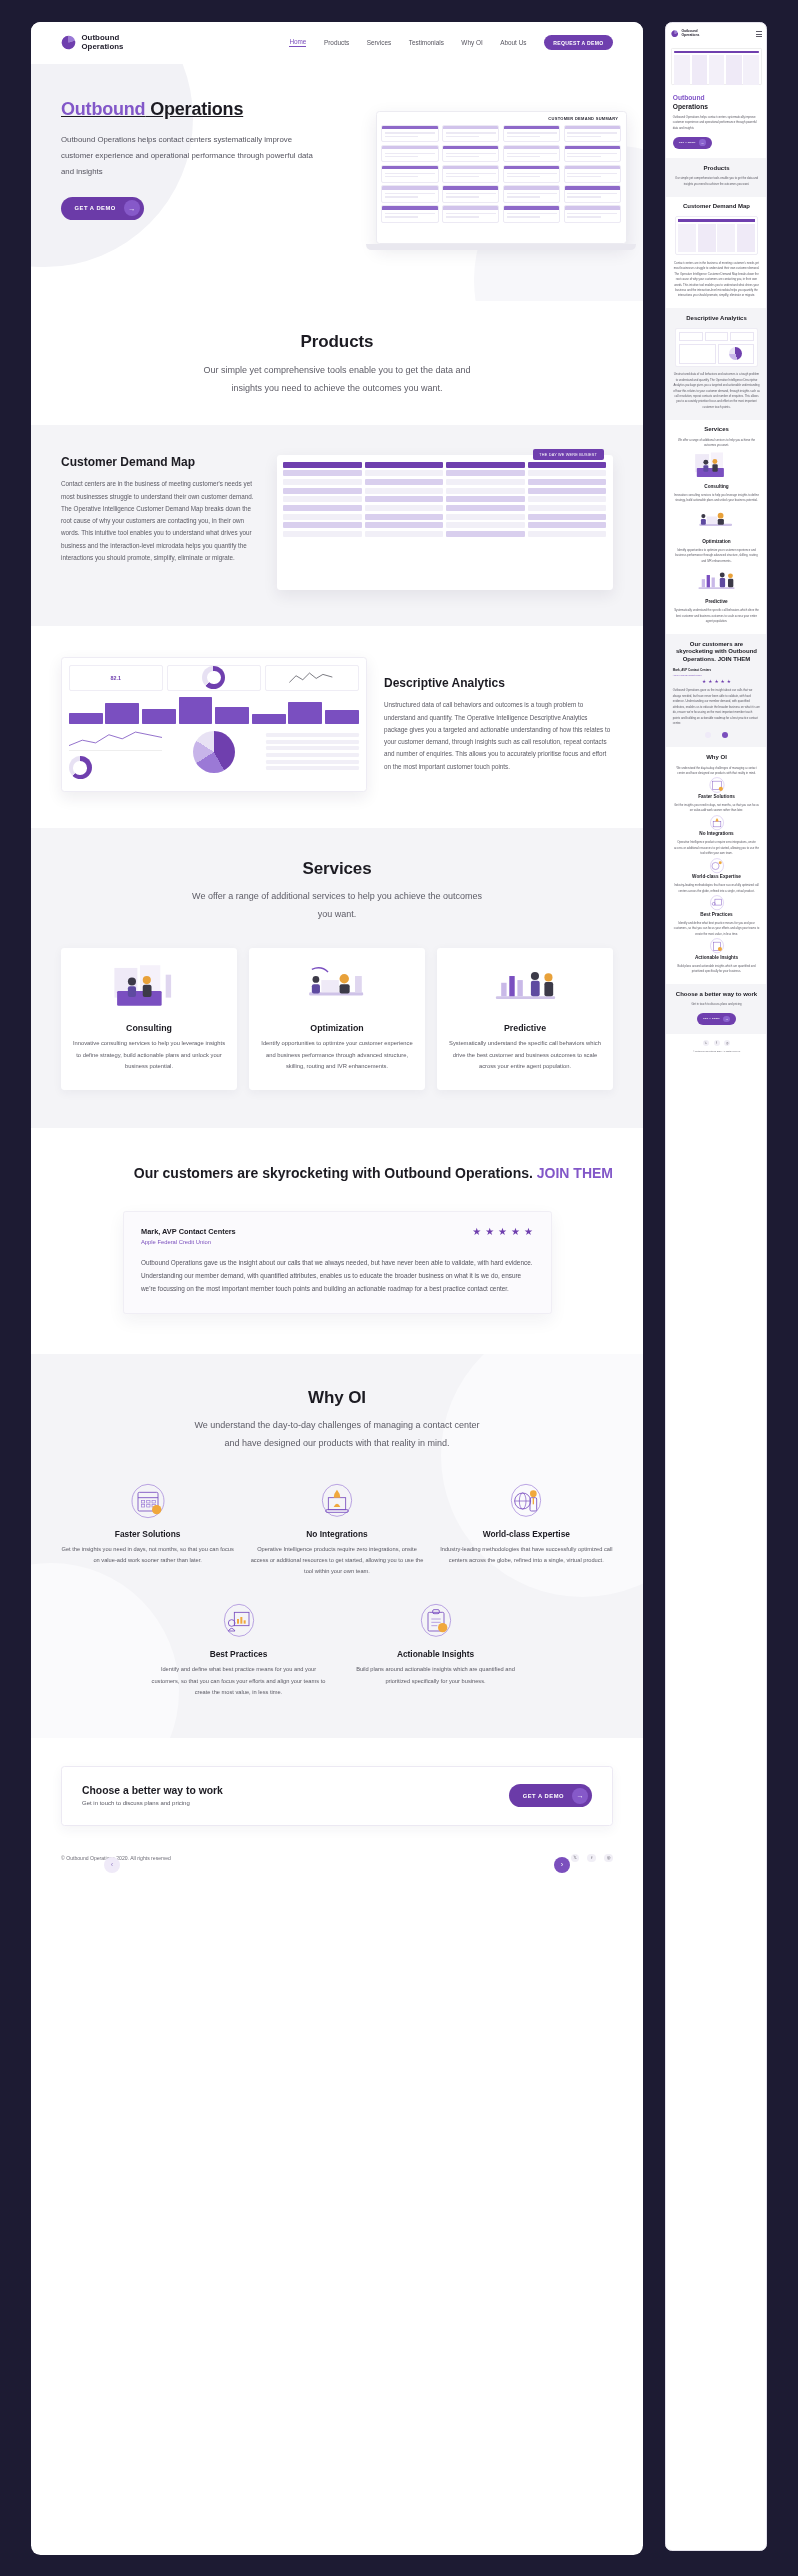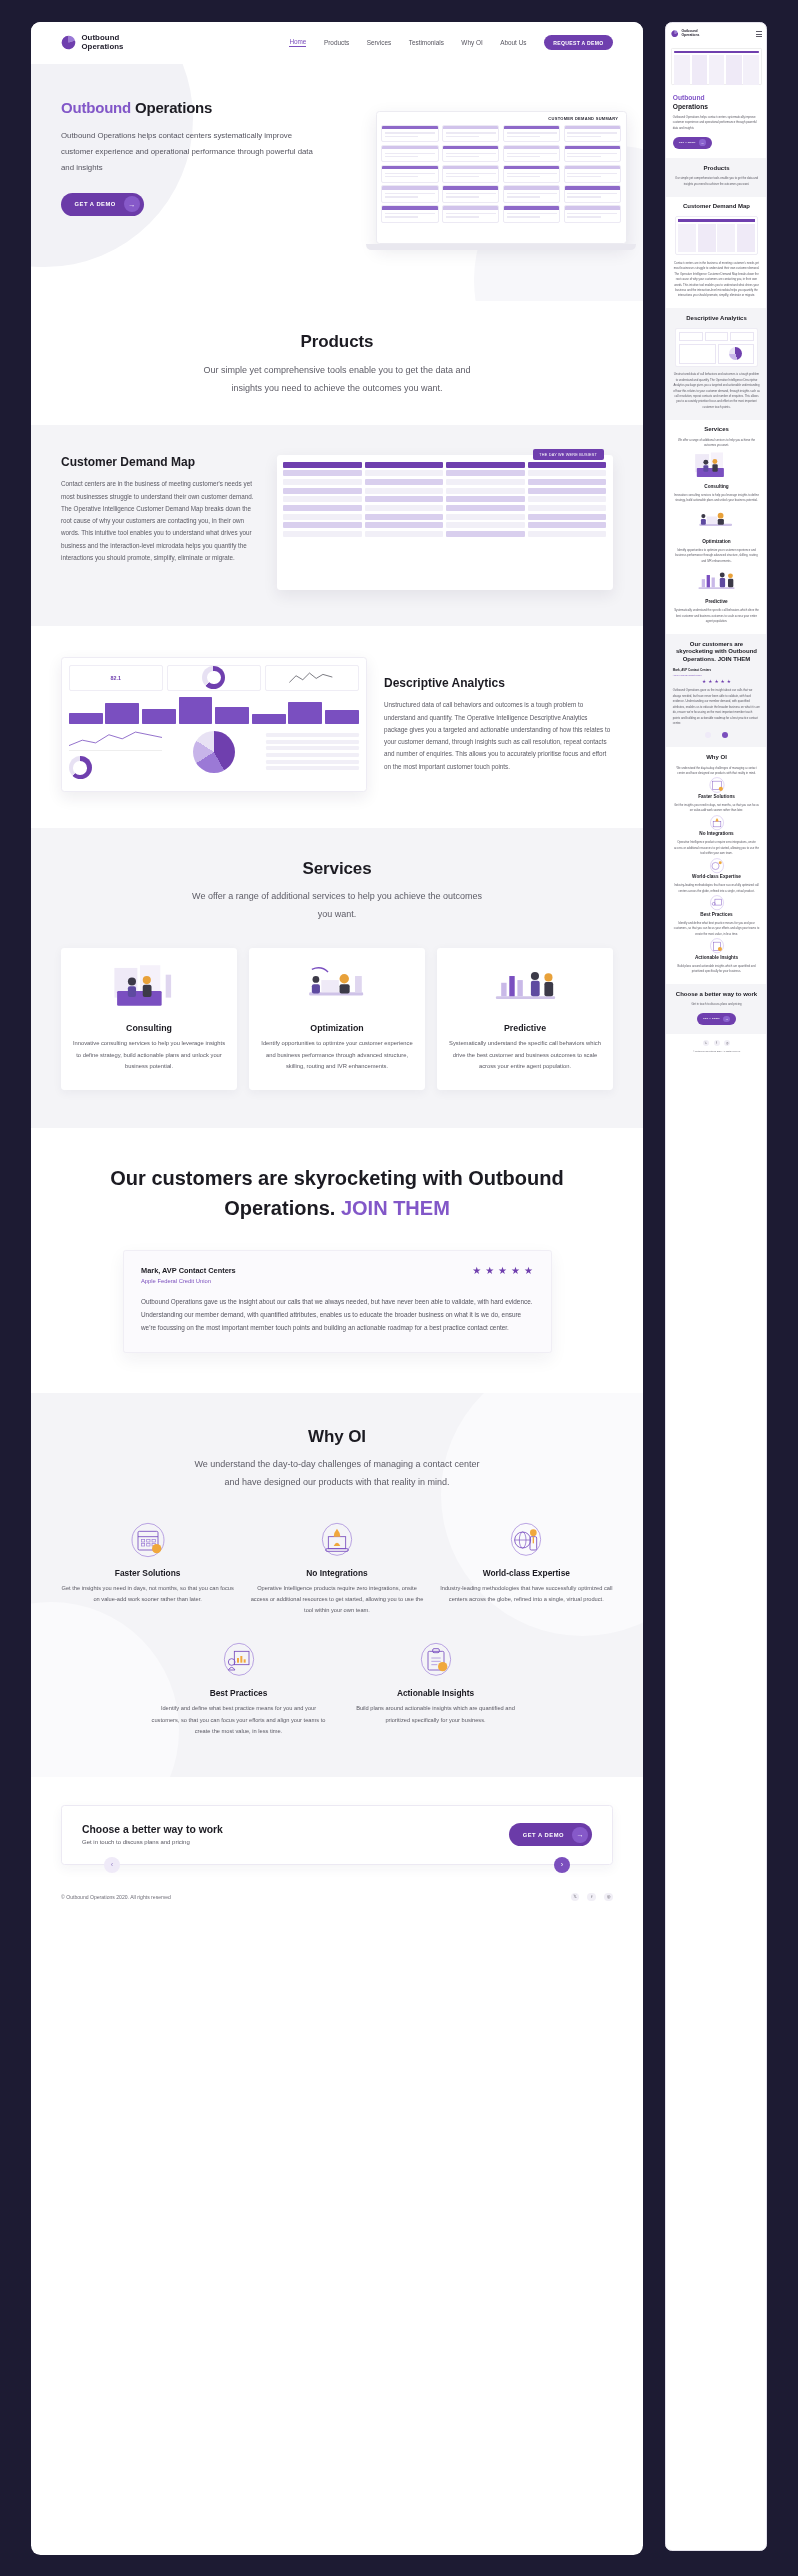--- a/index.html
+++ b/index.html
@@ -47,21 +47,21 @@
   .hero { position:relative; height:237px; background:#fff; overflow:hidden; }
   .hero-blob {
     position:absolute; left:-135px; top:-94px; width:297px; height:297px;
     border-radius:50%; background:#f2f2f6;
   }
   .hero-blob2 {
     position:absolute; right:-101px; top:81px; width:270px; height:270px;
     border-radius:50%; background:#f7f7fa;
   }
   .hero-inner { position:relative; padding:35px 0 0 30px; width:290px; }
-  .hero-h1 { font-size:15px; font-weight:bold; color:#1c1b22; letter-spacing:-0.2px; }
+  .hero-h1 { font-size:18px; font-weight:bold; color:#1c1b22; letter-spacing:-0.2px;text-decoration:underline; }
   .hero-h1 .hl { color:#8257c8; }
   .hero-p { margin-top:12px; font-size:7.8px; color:#55545f; line-height:2.05; }
   .btn-pill {
     display:inline-flex; align-items:center; gap:8px; background:#6b3ba8; color:#fff;
     border-radius:20px; padding:3.4px 4px 3.4px 13.5px; margin-top:17.5px; border:none; cursor:pointer;
   }
   .btn-pill span.lbl { font-size:5.8px; font-weight:bold; letter-spacing:0.5px; }
   .btn-pill .circ {
     width:16px; height:16px; border-radius:50%; background:#8659c9;
     display:flex; align-items:center; justify-content:center; font-size:7.4px;
@@ -126,21 +126,21 @@
   
   .services { background:#f4f4f7; padding:31px 30px 38px; }
   .svc-cards { display:flex; gap:12px; margin-top:24px; }
   .svc-card { flex:1; background:#fff; border-radius:3.4px; padding:10.8px 10.8px 17.5px; text-align:center; box-shadow:0 2.7px 9.4px rgba(40,30,70,.05);}
   .svc-ill { height:55px; display:flex; align-items:flex-end; justify-content:center; }
   .svc-card h4 { font-size:8.8px; font-weight:bold; color:#1c1b22; margin-top:9.4px;}
   .svc-card p { font-size:5.8px; color:#5a5963; line-height:1.95; margin-top:5.4px;}
 
   
   .testi { background:#fff; padding:35px 30px 40px; position:relative;}
-  .testi h2 { font-size:20px; font-weight:bold; color:#1c1b22; line-height:1.5; text-align:center;}
+  .testi h2 { font-size:14px; font-weight:bold; color:#1c1b22; line-height:1.5; text-align:right;}
   .testi h2 .hl { color:#8257c8; }
   .testi-card {
     margin:27px auto 0; width:429px; background:#fbfafd; border:0.7px solid #f0eef5;
     border-radius:2.7px; padding:15px 17.5px 17.5px; box-shadow:0 6.7px 17.5px rgba(40,30,70,.06);
   }
   .testi-top { display:flex; align-items:flex-start; }
   .testi-name { font-size:7.4px; font-weight:bold; color:#1c1b22; }
   .testi-org { font-size:5.8px; color:#7b4fbd; margin-top:3.4px;}
   .stars { margin-left:auto; display:flex; gap:4px; color:#6f3fae; font-size:10px; line-height:1;}
   .testi-body { margin-top:12px; font-size:6.4px; color:#55545f; line-height:2.0;}

